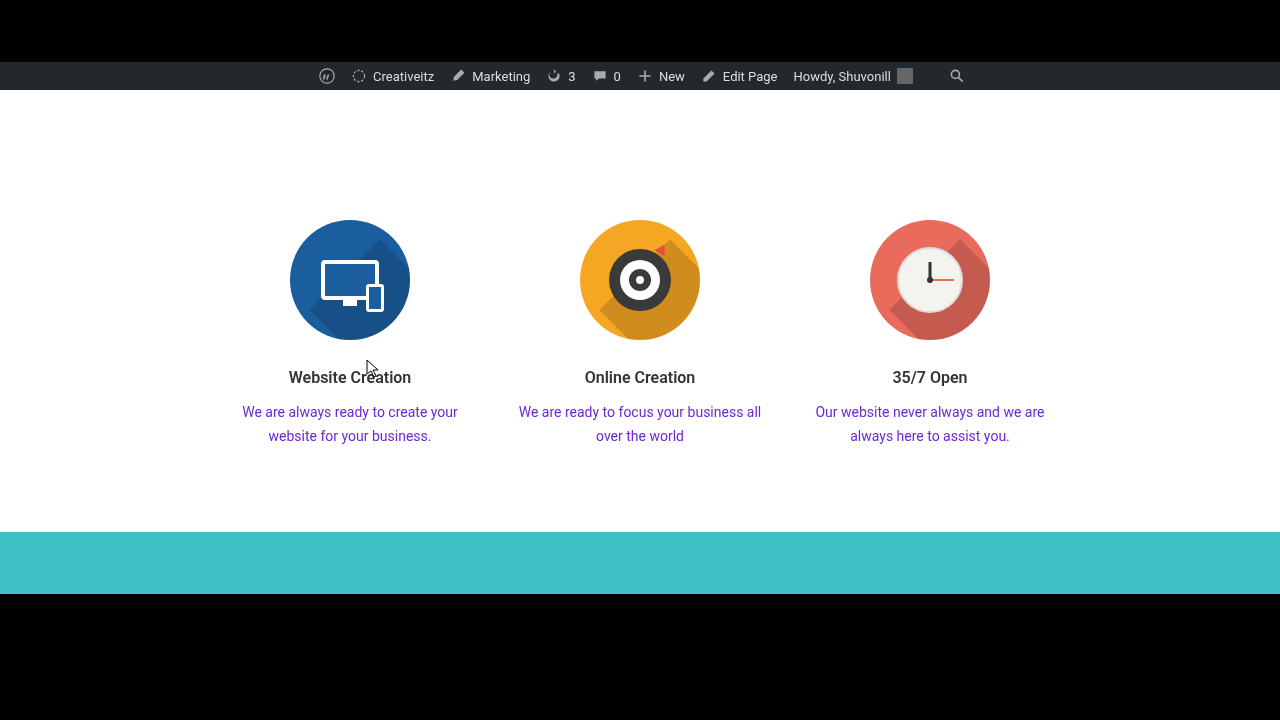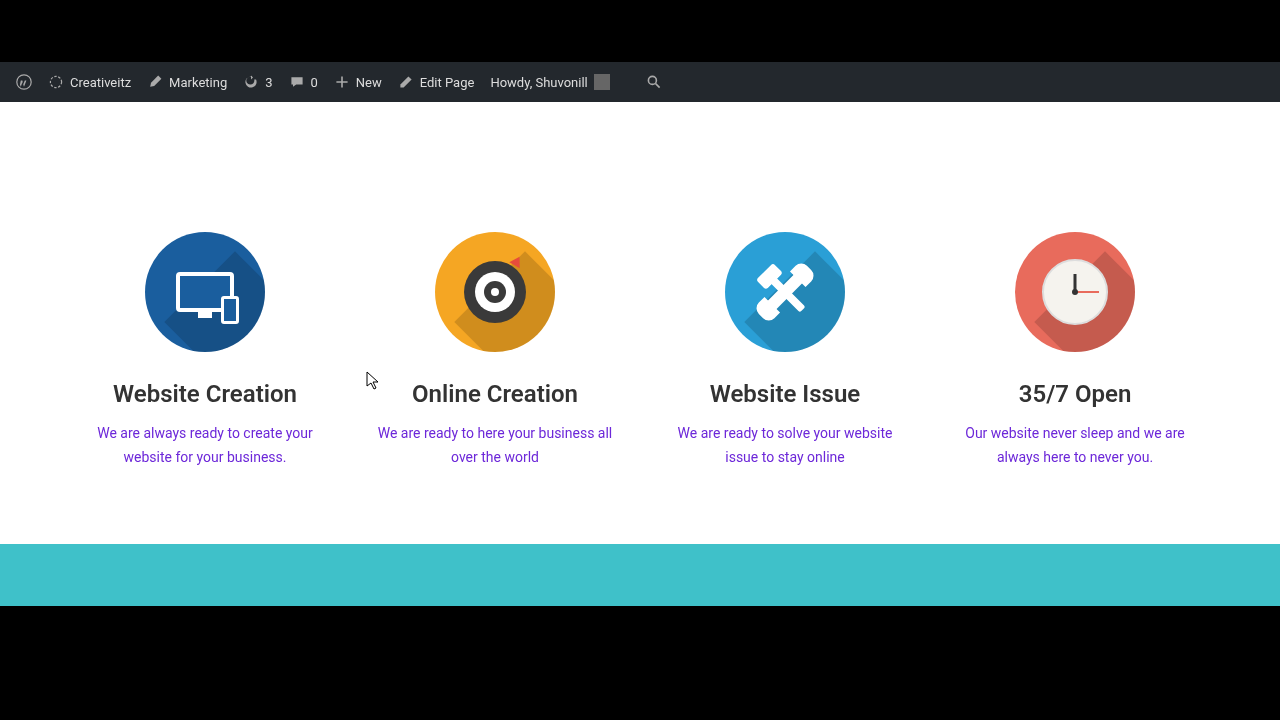--- a/index.html
+++ b/index.html
@@ -1,32 +1,32 @@
 <!DOCTYPE html>
 <html><head>
 <meta charset="utf-8">
 <style>
 * { margin: 0; padding: 0; box-sizing: border-box; }
 body { font-family: -apple-system, BlinkMacSystemFont, "Segoe UI", Roboto, sans-serif; background: #000; width: 1280px; height: 720px; overflow: hidden; }
 
 .letterbox-top { height: 62px; background: #000; }
 .letterbox-bottom { position: absolute; bottom: 0; left: 0; right: 0; height: 60px; background: #000; }
 
-.adminbar { height: 40px; background: #23282d; color: #eee; display: flex; align-items: center; font-size: 13px; padding: 0 8px; justify-content: flex-start; }
+.adminbar { height: 28px; background: #23282d; color: #eee; display: flex; align-items: center; font-size: 13px; padding: 0 8px; justify-content: center; }
 .adminbar-left { display: flex; align-items: center; gap: 0; }
 .adminbar-right { display: flex; align-items: center; gap: 24px; }
 .ab-item { display: flex; align-items: center; gap: 6px; padding: 0 8px; height: 32px; cursor: pointer; color: #ddd; }
 .ab-icon { width: 16px; height: 16px; display: inline-flex; align-items: center; justify-content: center; }
 .avatar-sq { width: 16px; height: 16px; background: #666; display: inline-block; }
 
 .page-content { background: #fff; height: 504px; position: relative; padding-top: 130px; }
 .features { display: flex; justify-content: center; gap: 40px; padding: 0 60px; }
 .feature { width: 250px; text-align: center; }
 .feature-icon { width: 120px; height: 120px; border-radius: 50%; margin: 0 auto 28px; position: relative; overflow: hidden; }
-.feature-title { font-size: 24px; font-weight: 600; color: #333; margin-bottom: 14px; }
+.feature-title { font-size: 16px; font-weight: 600; color: #333; margin-bottom: 14px; }
 .feature-desc { font-size: 14px; color: #6d28d9; line-height: 1.7; }
 
 .teal-strip { position: absolute; bottom: 0; left: 0; right: 0; height: 62px; background: #3fc1c9; }
 
 .cursor { position: absolute; left: 366px; top: 269px; pointer-events: none; z-index: 100; }
 
 
 .ic-shadow { position: absolute; right: -20px; bottom: -20px; width: 100px; height: 100px; transform: rotate(45deg); opacity: 0.15; background: #000; }
 
 
@@ -160,44 +160,35 @@
         <div class="target">
             <div class="t2">
               <div class="t3">
                 <div class="t4"></div>
               </div>
             </div>
           </div>
         <div class="arrow-tip"></div>
       </div>
       <div class="feature-title">Online Creation</div>
-      <div class="feature-desc">We are ready to here your business all over the world</div>
+      <div class="feature-desc">We are ready to focus your business all over the world</div>
     </div>
 
-    <div class="feature">
-      <div class="feature-icon ic3">
-        <div class="ic-shadow"></div>
-        <div class="hammer"></div>
-        <div class="wrench"></div>
-      </div>
-      <div class="feature-title">Website Issue</div>
-      <div class="feature-desc">We are ready to solve your website issue to stay online</div>
-    </div>
 
     <div class="feature">
       <div class="feature-icon ic4">
         <div class="ic-shadow"></div>
         <div class="clock">
           <div class="hand-h"></div>
           <div class="hand-m"></div>
           <div class="clock-center"></div>
         </div>
       </div>
       <div class="feature-title">35/7 Open</div>
-      <div class="feature-desc">Our website never sleep and we are always here to never you.</div>
+      <div class="feature-desc">Our website never always and we are always here to assist you.</div>
     </div>
 
   </div>
 
   <div class="teal-strip"></div>
 
   <svg class="cursor" width="16" height="20" viewBox="0 0 16 20">
     <path d="M1 1 L1 15 L5 12 L8 18 L10 17 L7 11 L12 11 Z" fill="#fff" stroke="#000" stroke-width="1"></path>
   </svg>
 </div>

